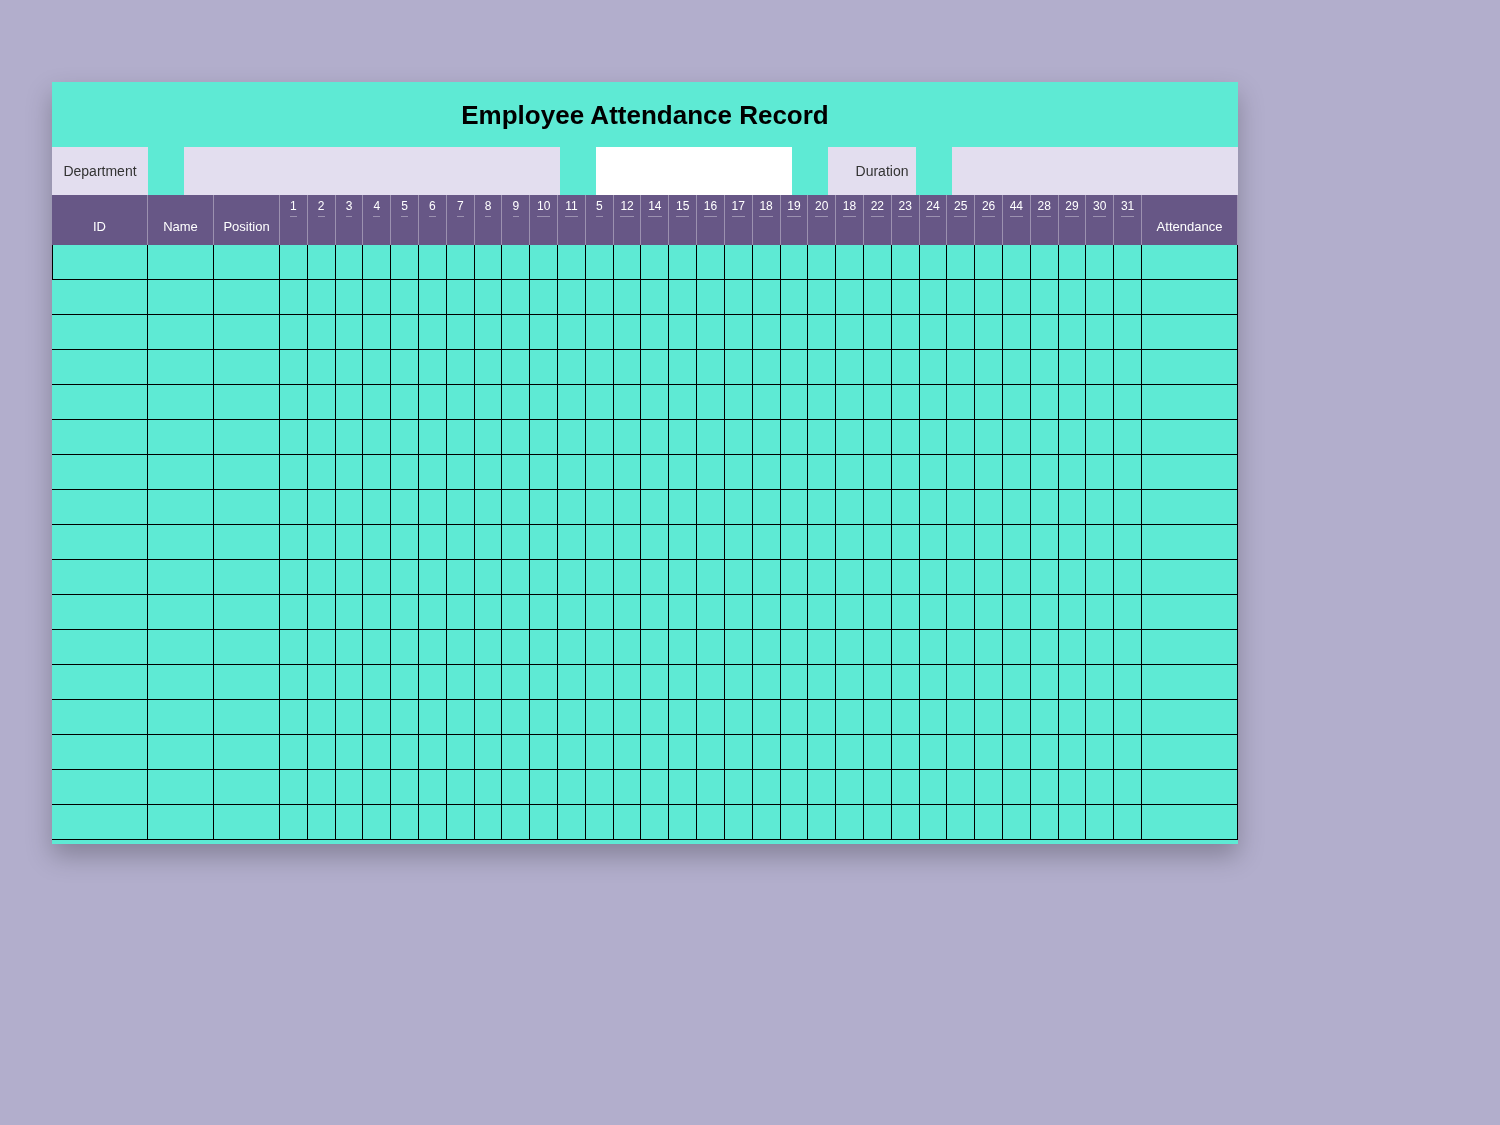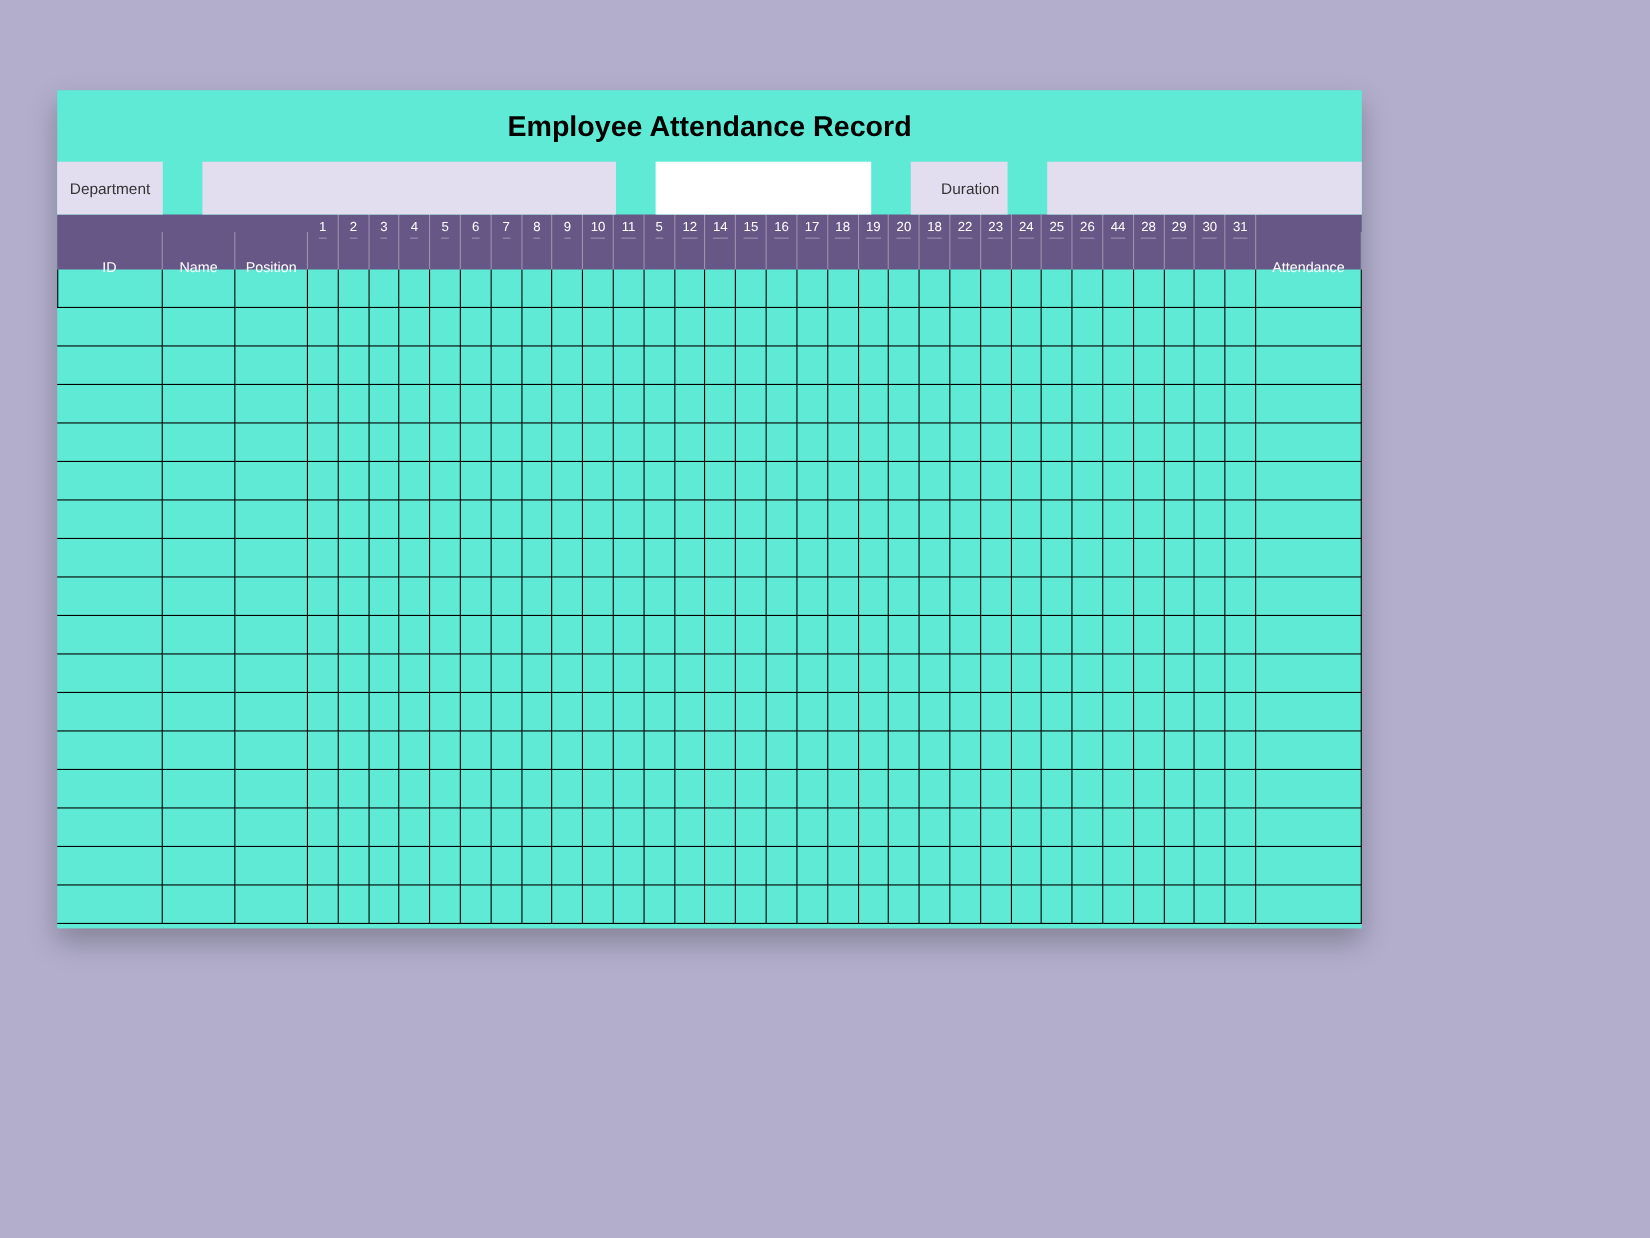--- a/index.html
+++ b/index.html
@@ -53,21 +53,21 @@
     grid-template-columns: 96px 66px 66px repeat(31, 1fr) 96px;
     height: 50px;
     background: var(--purple);
     color: #fff;
     font-size: 13px;
   }
   .hdr .cell {
     display: flex; align-items: center; justify-content: center;
     border-right: 1px solid rgba(255,255,255,.35);
   }
-  .hdr .cell.tall { height: 62px; margin-top: 16px; }
+  .hdr .cell.tall { height: 62px; }
   .hdr .daycol {
     display: flex; flex-direction: column;
   }
   .hdr .daycol .num {
     height: 22px;
     display: flex; align-items: center; justify-content: center;
     border-bottom: 1px solid rgba(255,255,255,.35);
     font-size: 12px;
   }
   .hdr .daycol .pad {

